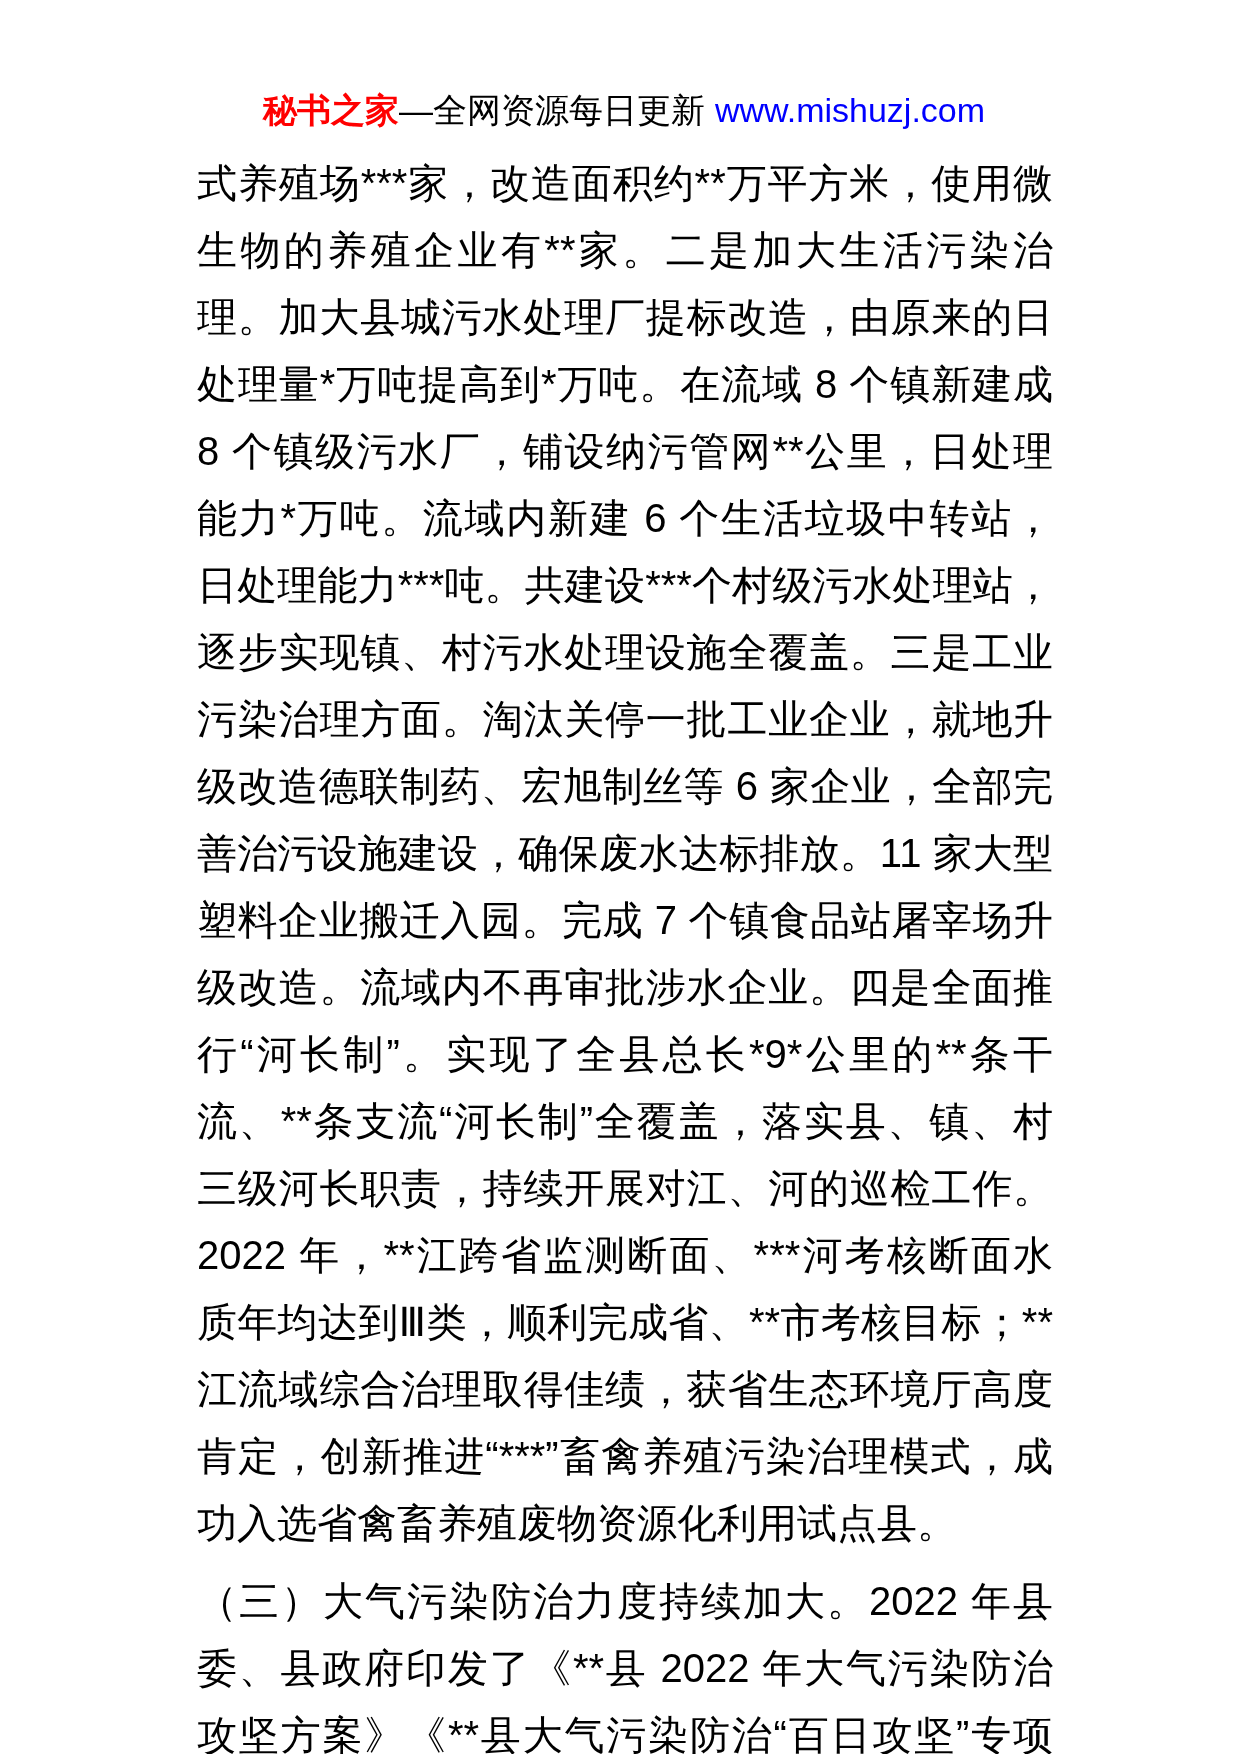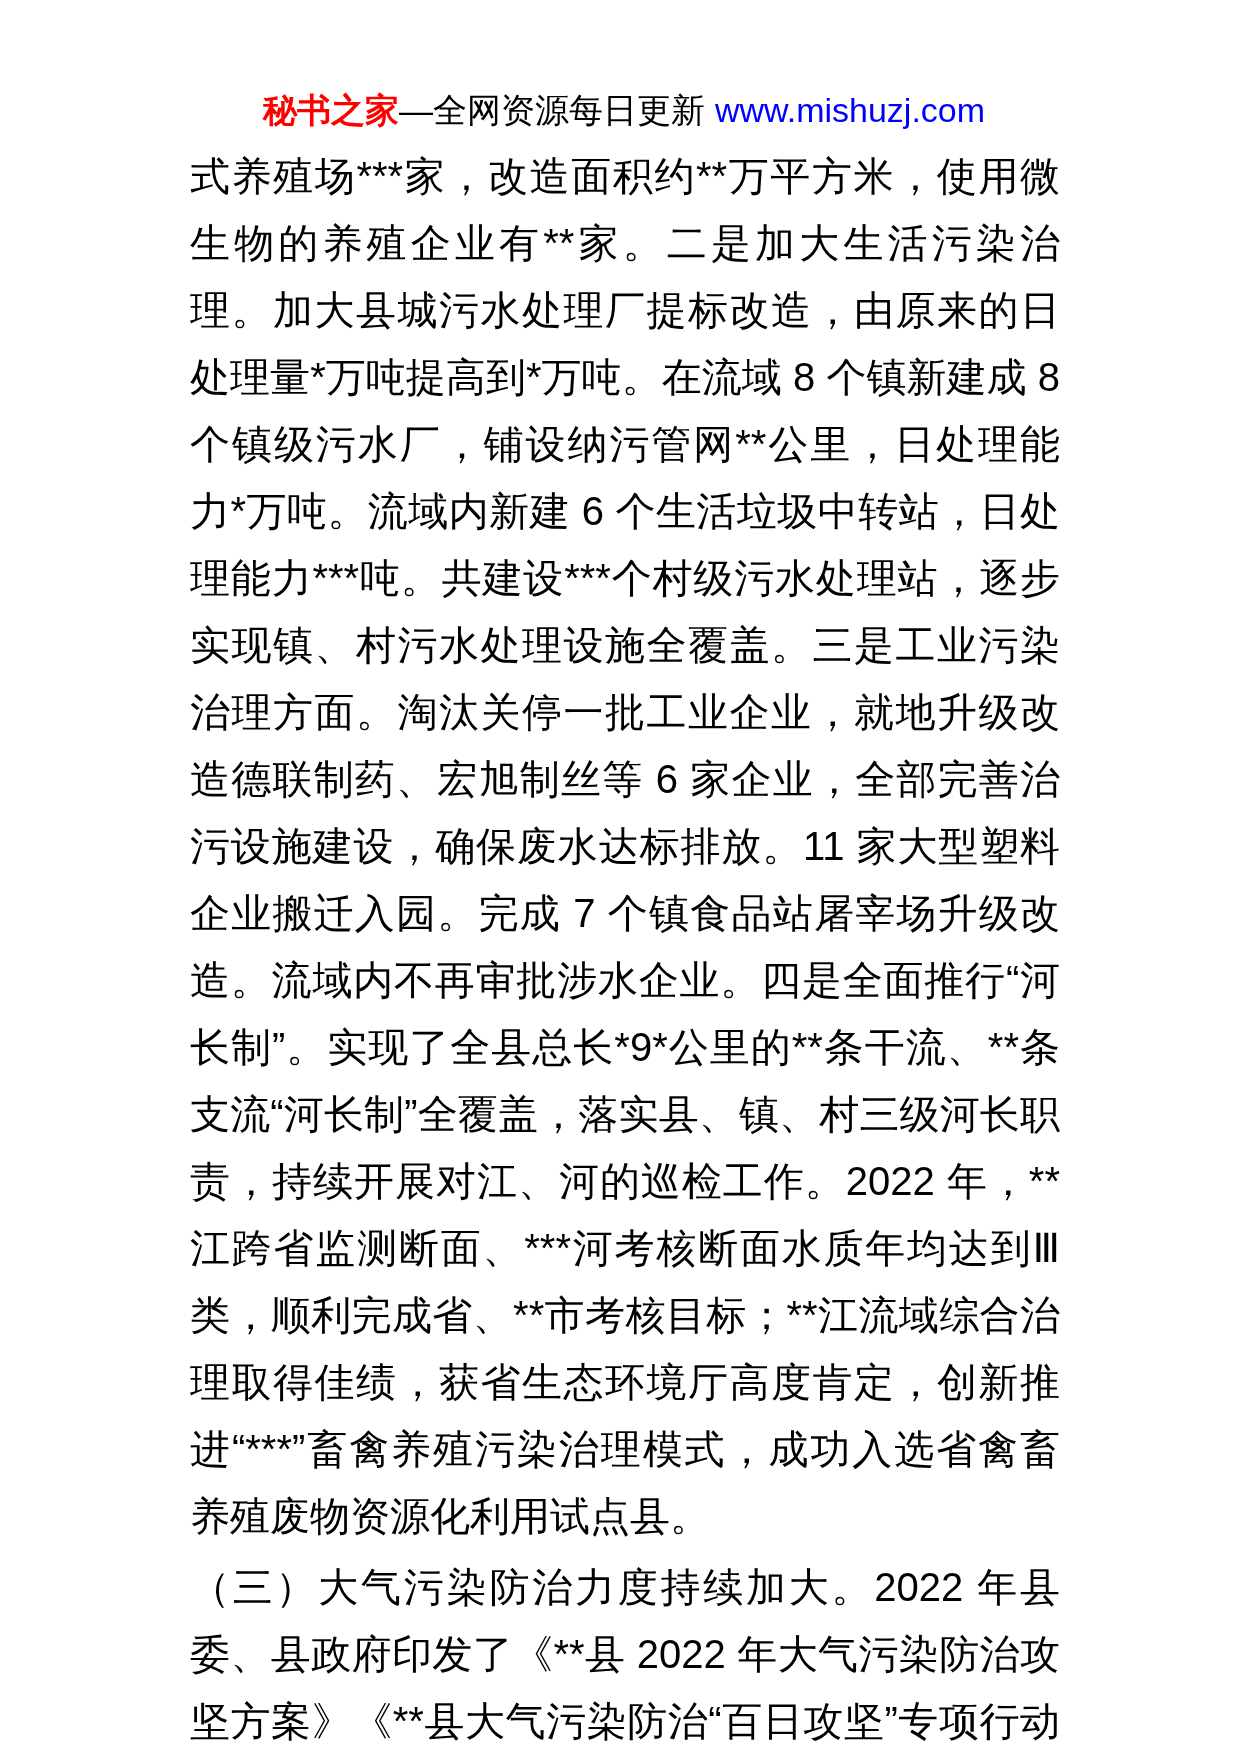--- a/index.html
+++ b/index.html
@@ -43,21 +43,21 @@
     left: 186px;
     width: 878px;
     color: #000000;
     font-size: 40px;
     line-height: 67px;
     text-align: justify;
     text-justify: inter-ideograph;
     word-break: break-all;
   }
   .doc-body p {
-    margin: 4px;
+    margin: 11px;
     padding: 0;
   }
 </style>
 </head>
 <body>
 
 <div class="page">
 
   <div class="doc-header">
     <span class="brand">秘书之家</span><span class="tagline">—全网资源每日更新</span><span class="site-url">www.mishuzj.com</span>

